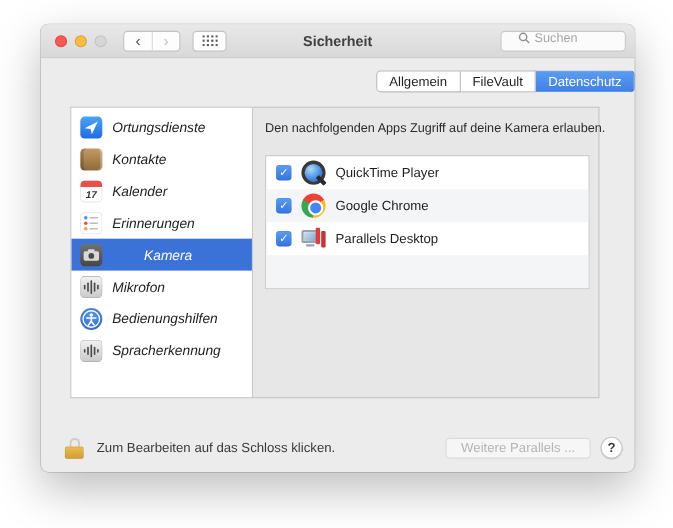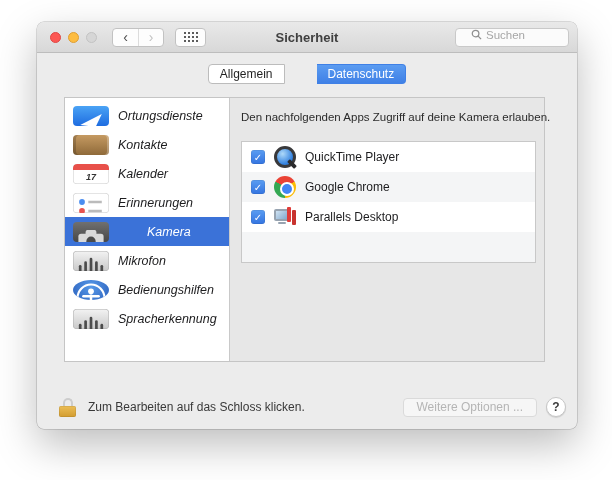--- a/index.html
+++ b/index.html
@@ -60,27 +60,27 @@
   }
   .search svg { flex:none; }
   .search input {
     border:none; outline:none; background:transparent; width:100%;
     margin-left:4px; font-size:11.5px; color:#333;
     font-family:"Liberation Sans","DejaVu Sans",sans-serif;
   }
   .search input::placeholder { color:#a6a6a6; }
 
   
-  .tabbar { display:flex; justify-content:center; margin-top:11px; height:20px; }
+  .tabbar { display:flex; justify-content:flex-end; margin-top:11px; height:20px; }
   .tab {
     background:#fff; border:1px solid #bcbcbc; border-left:none;
     padding:0 11px; font-size:12px; line-height:18px; color:#1f1f1f;
   }
   .tab:first-child { border-left:1px solid #bcbcbc; border-radius:4px 0 0 4px; }
-  .tab:last-child  { border-radius:0 4px 4px 0;margin-left:32px; }
+  .tab:last-child  { border-radius:0 4px 4px 0; }
   .tab.selected {
     background:linear-gradient(#5b9cf1,#3f80e6);
     border-color:#3f80e6; color:#fff;
   }
 
   
   .panel {
     position:absolute; left:27px; top:75px; width:481px; height:265px;
     border:1px solid #c5c5c5; background:#e7e7e7; display:flex;
   }
@@ -89,21 +89,21 @@
     padding-top:3px; flex:none;font-style:italic;
   }
   .side-item {
     height:29px; display:flex; align-items:center;
     padding-left:8px; gap:9px; font-size:12.5px; color:#1d1d1f;
   }
   .side-item.selected { background:#3b72d8; color:#ffffff;gap:38px; }
   .side-item .label { white-space:nowrap; }
 
   
-  .ic { width:36px; height:20px; border-radius:4px; flex:none; position:relative; overflow:hidden;text-align:center; }
+  .ic { width:20px; height:20px; border-radius:4px; flex:none; position:relative; overflow:hidden;text-align:center; }
   .ic svg { position:absolute; inset:0; }
   .ic.loc  { background:linear-gradient(#4aa3f5,#1e6ce0); }
   .ic.book { background:linear-gradient(#c59a62,#8f6a39); box-shadow:inset 3px 0 0 rgba(0,0,0,.18), inset -2px 0 0 rgba(255,255,255,.25); }
   .ic.cal  { background:#fff; box-shadow:inset 0 0 0 0.5px #c9c9c9; }
   .ic.cal .cal-top { position:absolute; top:0; left:0; right:0; height:6px; background:#e8504a; border-radius:4px 4px 0 0; }
   .ic.cal .cal-num { position:absolute; top:6px; left:0; right:0; bottom:0; display:flex; align-items:center; justify-content:center; font-size:9px; font-weight:700; color:#333; }
   .ic.rem  { background:#fff; box-shadow:inset 0 0 0 0.5px #c9c9c9; }
   .ic.photos { background:#fff; box-shadow:inset 0 0 0 0.5px #d2d2d2; }
   .ic.photos::before {
     content:""; position:absolute; left:2px; top:2px; width:16px; height:16px; border-radius:50%;
@@ -232,20 +232,21 @@
         <svg width="11" height="11" viewBox="0 0 12 12">
           <circle cx="5" cy="5" r="3.6" fill="none" stroke="#8f8f8f" stroke-width="1.4"></circle>
           <line x1="7.8" y1="7.8" x2="11" y2="11" stroke="#8f8f8f" stroke-width="1.4"></line>
         </svg>
         <input type="text" placeholder="Suchen" style="">
       </div>
     </div>
 
     <div class="tabbar">
       <div class="tab">Allgemein</div>
+      <div class="tab">FileVault</div>
       <div class="tab selected">Datenschutz</div>
     </div>
 
     <div class="panel">
 
       <div class="sidebar">
         <div class="side-item">
           <span class="ic loc">
             <svg viewBox="0 0 20 20">
                 <path d="M4 10.5 L16 4.5 L10.5 16 L9.3 11.2 Z" fill="#fff"></path>
@@ -365,18 +366,18 @@
       </div>
     </div>
 
     <div class="footer">
       <span class="lock">
         <span class="shackle"></span>
           <span class="lockbody"></span>
       </span>
       <span class="lock-text">Zum Bearbeiten auf das Schloss klicken.</span>
       <span class="f-spacer"></span>
-      <span class="more-btn">Weitere Optionen ...</span>
+      <span class="more-btn">Weitere Parallels ...</span>
       <span class="help-btn">?</span>
     </div>
 
   </div>
 </div>
 
 </body></html>

